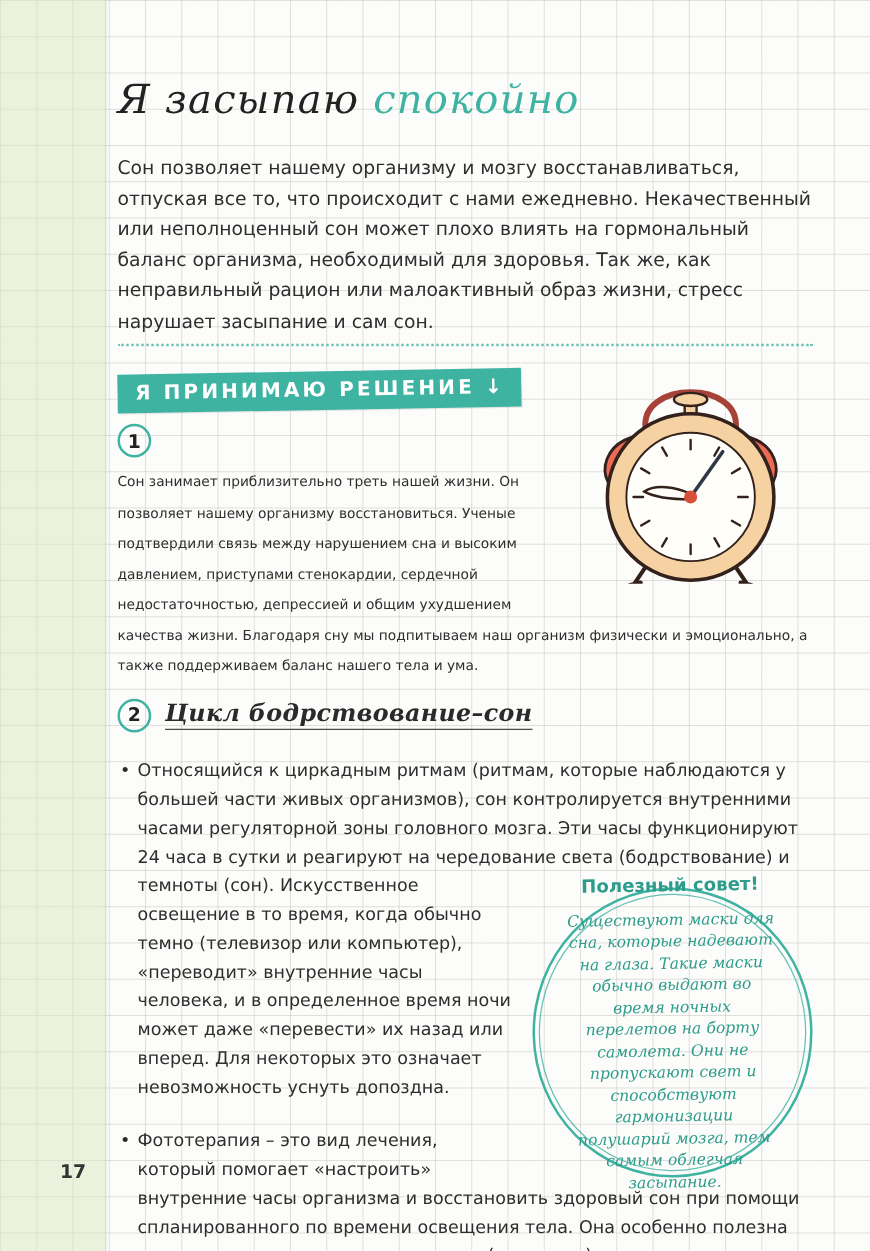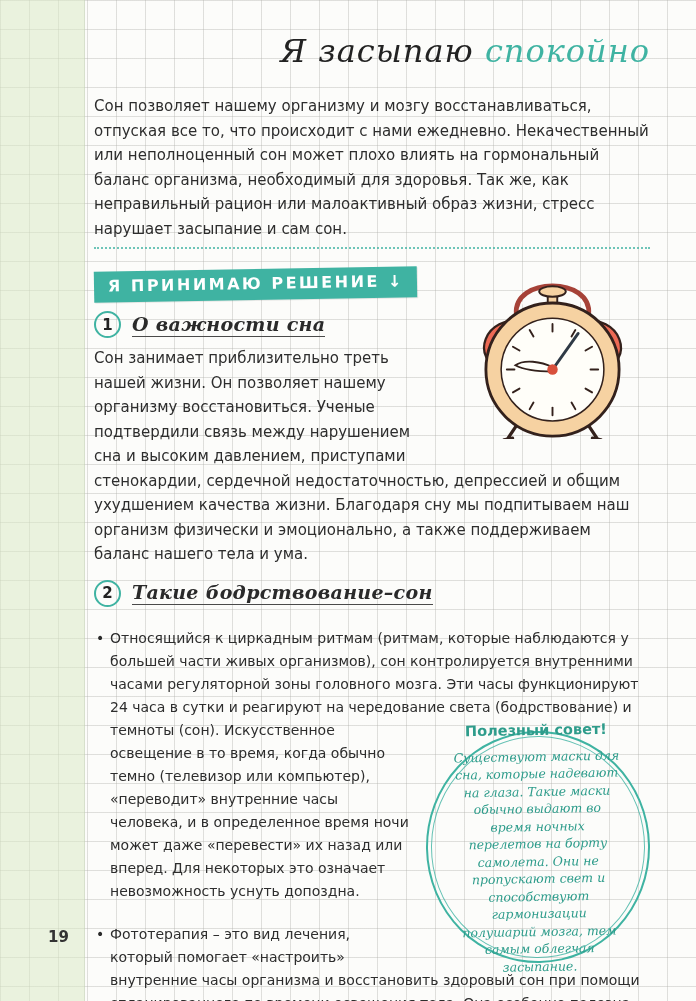--- a/index.html
+++ b/index.html
@@ -28,21 +28,21 @@
   }
   .page-number{
     position:absolute;left:48px;top:928px;
     font-size:15px;font-weight:bold;color:#333;
   }
   .content{
     position:absolute;left:94px;top:0;width:556px;
   }
   
   .page-title{
-    margin-top:32px;text-align:right;
+    margin-top:60px;
     font-size:32px;line-height:38px;font-style:italic;letter-spacing:1px;
     font-family:"DejaVu Serif",serif;
   }
   .page-title .t-black{color:#222;}
   .page-title .t-accent{color:var(--accent);}
   
   .intro{
     margin-top:24px;font-size:15px;line-height:24.5px;
   }
   .divider{
@@ -74,21 +74,21 @@
     border:2px solid var(--accent);color:#222;
     font-size:15px;font-weight:bold;
     display:flex;align-items:center;justify-content:center;
     background:transparent;
   }
   .item-title{
     font-size:19px;font-style:italic;font-weight:bold;color:#2a2a2a;
     border-bottom:1.5px solid #4a4a4a;padding-bottom:1px;
     font-family:"DejaVu Serif",serif;letter-spacing:.3px;
   }
-  .body-para{margin-top:8px;font-size:15px;line-height:24.5px;}
+  .body-para{margin-top:8px;font-size:11px;line-height:24.5px;}
   
   .bullets{margin-top:9px;font-size:14px;line-height:23px;}
   .callout-spacer{float:right;width:0;height:104px;}
   .tip-callout{
     float:right;clear:right;
     width:224px;height:232px;margin-left:16px;
     border:2px solid var(--accent);border-radius:50%;
     position:relative;
     display:flex;flex-direction:column;align-items:center;justify-content:center;
     text-align:center;padding:20px 26px;
@@ -111,21 +111,21 @@
   .bullet{position:relative;padding-left:16px;margin-top:20px;}
   .bullet::before{
     content:"•";position:absolute;left:2px;top:0;color:#2a2a2a;
   }
   svg{display:block;}
 </style>
 </head>
 <body>
 
 <div class="left-strip"></div>
-<div class="page-number">19</div>
+<div class="page-number">17</div>
 
 <div class="content">
 
   <div class="page-title">
     <span class="t-black">Я засыпаю</span>
     <span class="t-accent">спокойно</span>
   </div>
 
   <p class="intro">Сон позволяет нашему организму и мозгу восстанавливаться, отпуская все то, что происходит с нами ежедневно. Некачественный или неполноценный сон может плохо влиять на гормональный баланс организма, необходимый для здоровья. Так же, как неправильный рацион или малоактивный образ жизни, стресс нарушает засыпание и сам сон.</p>
 
@@ -176,28 +176,27 @@
       </svg>
     </div>
 
     <div class="banner">
       <span>Я ПРИНИМАЮ РЕШЕНИЕ</span><span class="arrow">↓</span>
     </div>
 
 
     <div class="item-row">
       <span class="item-num">1</span>
-      <span class="item-title">О важности сна</span>
     </div>
 
     <p class="body-para">Сон занимает приблизительно треть нашей жизни. Он позволяет нашему организму восстановиться. Ученые подтвердили связь между нарушением сна и высоким давлением, приступами стенокардии, сердечной недостаточностью, депрессией и общим ухудшением качества жизни. Благодаря сну мы подпитываем наш организм физически и эмоционально, а также поддерживаем баланс нашего тела и ума.</p>
 
     <div class="item-row" style="margin-top:13px;">
       <span class="item-num">2</span>
-      <span class="item-title">Такие бодрствование–сон</span>
+      <span class="item-title">Цикл бодрствование–сон</span>
     </div>
 
     <div class="bullets">
       <div class="callout-spacer"></div>
       <div class="tip-callout">
         <div class="tip-title">Полезный совет!</div>
         <div class="tip-text">Существуют маски для сна, которые надевают на глаза. Такие маски обычно выдают во время ночных перелетов на борту самолета. Они не пропускают свет и способствуют гармонизации полушарий мозга, тем самым облегчая засыпание.</div>
       </div>
       <p class="bullet">Относящийся к циркадным ритмам (ритмам, которые наблюдаются у большей части живых организмов), сон контролируется внутренними часами регуляторной зоны головного мозга. Эти часы функционируют 24 часа в сутки и реагируют на чередование света (бодрствование) и темноты (сон). Искусственное освещение в то время, когда обычно темно (телевизор или компьютер), «переводит» внутренние часы человека, и в определенное время ночи может даже «перевести» их назад или вперед. Для некоторых это означает невозможность уснуть допоздна.</p>
       <p class="bullet">Фототерапия – это вид лечения, который помогает «настроить» внутренние часы организма и восстановить здоровый сон при помощи спланированного по времени освещения тела. Она особенно полезна при синдроме смены часовых поясов (джетлаге).</p>

